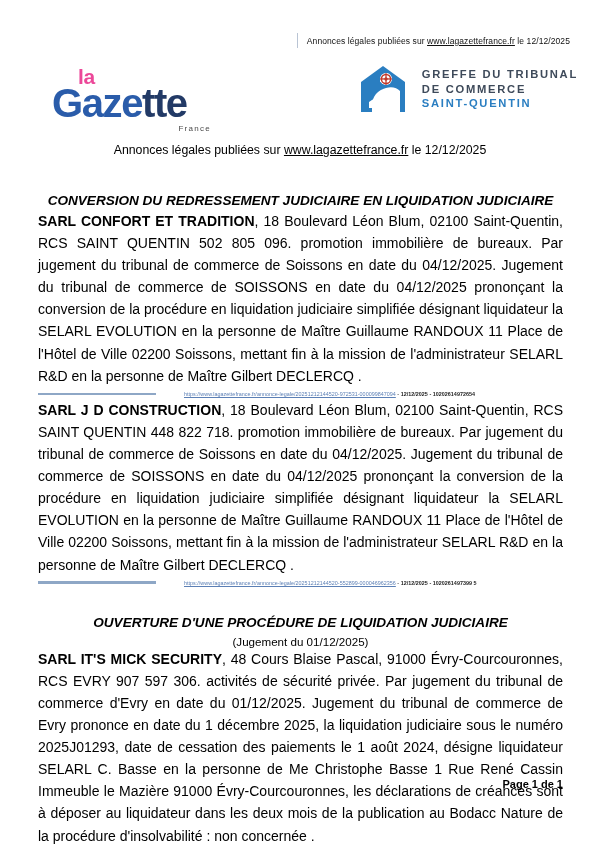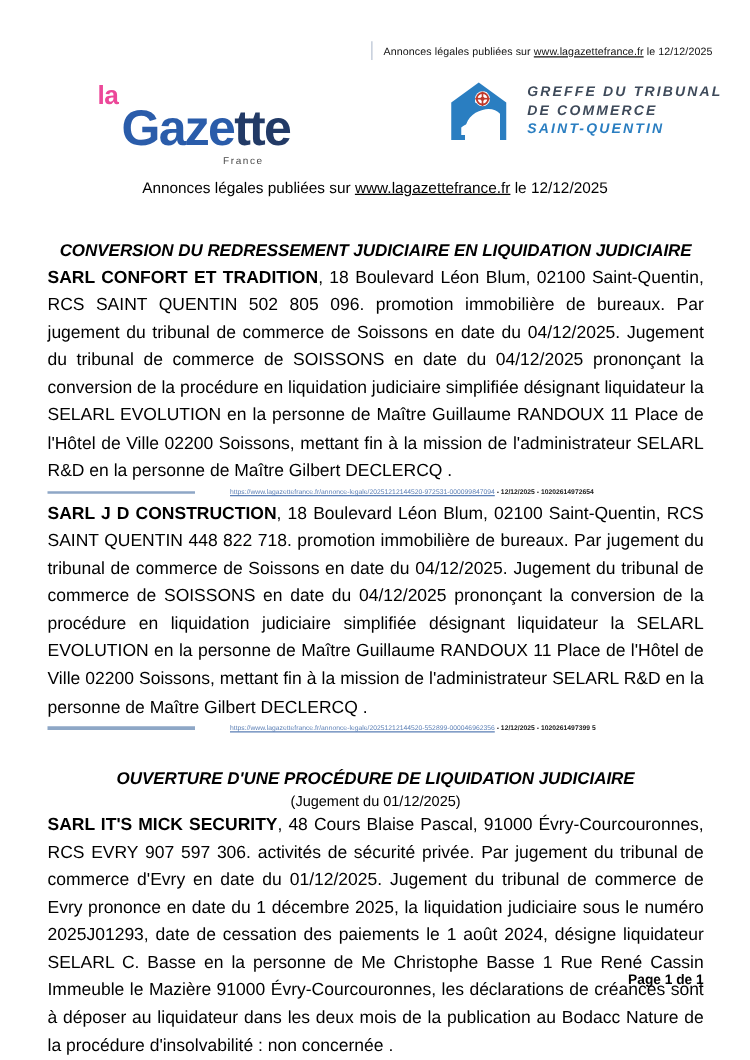--- a/index.html
+++ b/index.html
@@ -63,41 +63,40 @@
     letter-spacing: -0.02em;
   }
   .gazette .word {
     font-family: "Liberation Sans", sans-serif;
     font-weight: bold;
     font-size: 40px;
     color: #2a5caa;
     display: block;
     margin-top: -4px;
     letter-spacing: -0.035em;
-    text-align: right;
+    text-align: left;
   }
   .gazette .word .dk { color: #223a66; }
   .gazette .france {
     display: block;
     font-size: 8px;
     color: #4a4a4a;
     letter-spacing: .16em;
     text-align: right;
     margin-top: 2px;
     margin-right: 21px;
   }
 
   
   .greffe {
     position: absolute;
     right: 22px; top: 0;
     display: flex;
     align-items: center;
     gap: 12px;
-    font-style: italic;
   }
   .greffe-mark { width: 54px; height: 54px; flex: none; }
   .greffe-txt {
     line-height: 1.32;
     color: #3e4a5a;
     font-size: 11.2px;
     font-weight: bold;
     letter-spacing: .155em;
   }
   .greffe-txt .l3 { color: #2a7ec1; }

